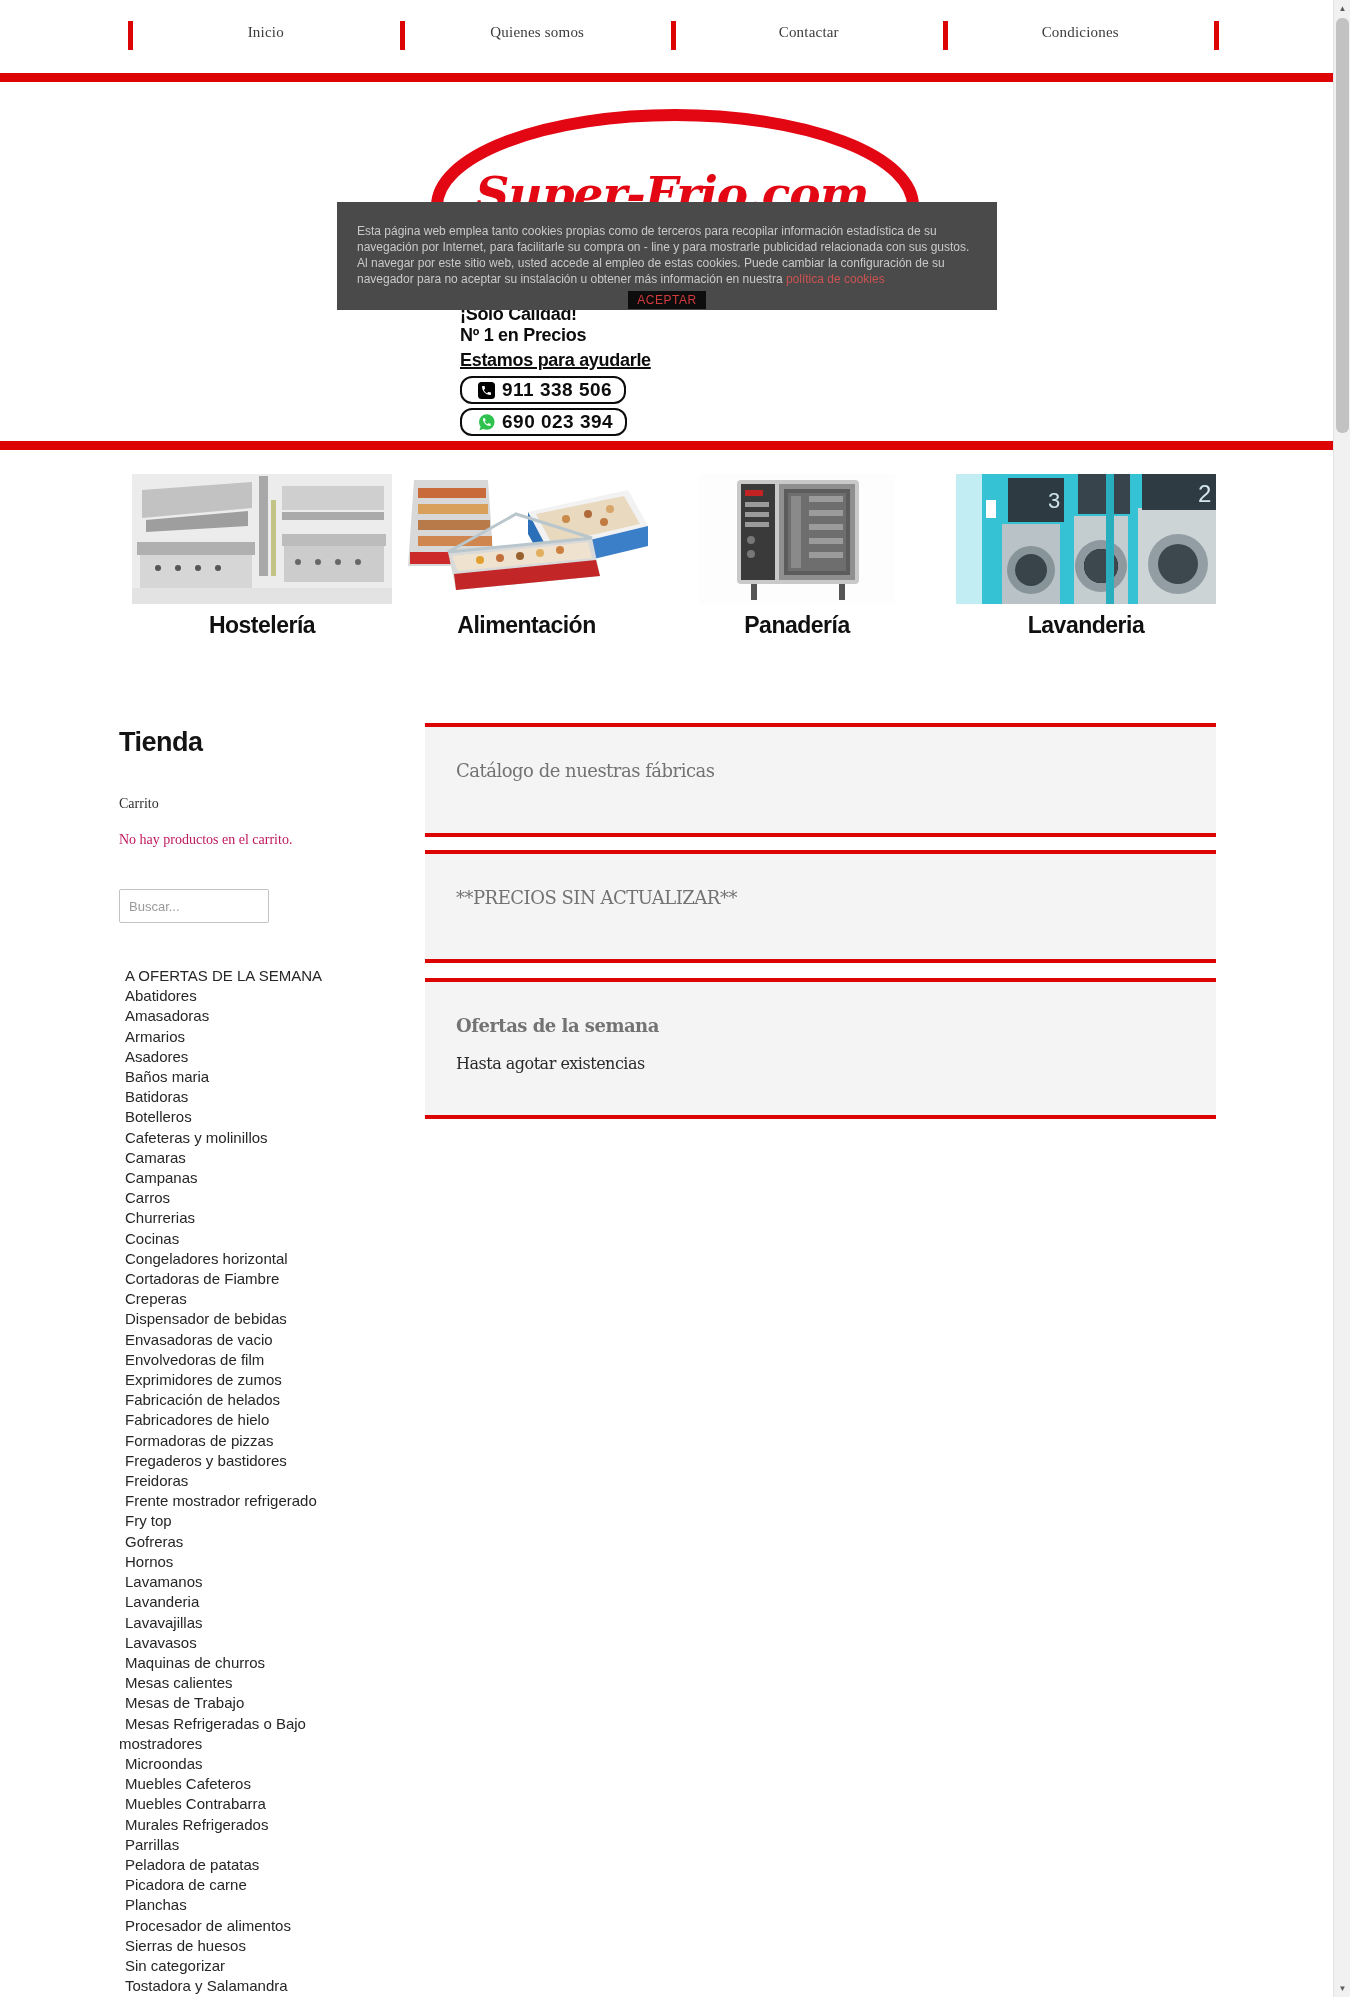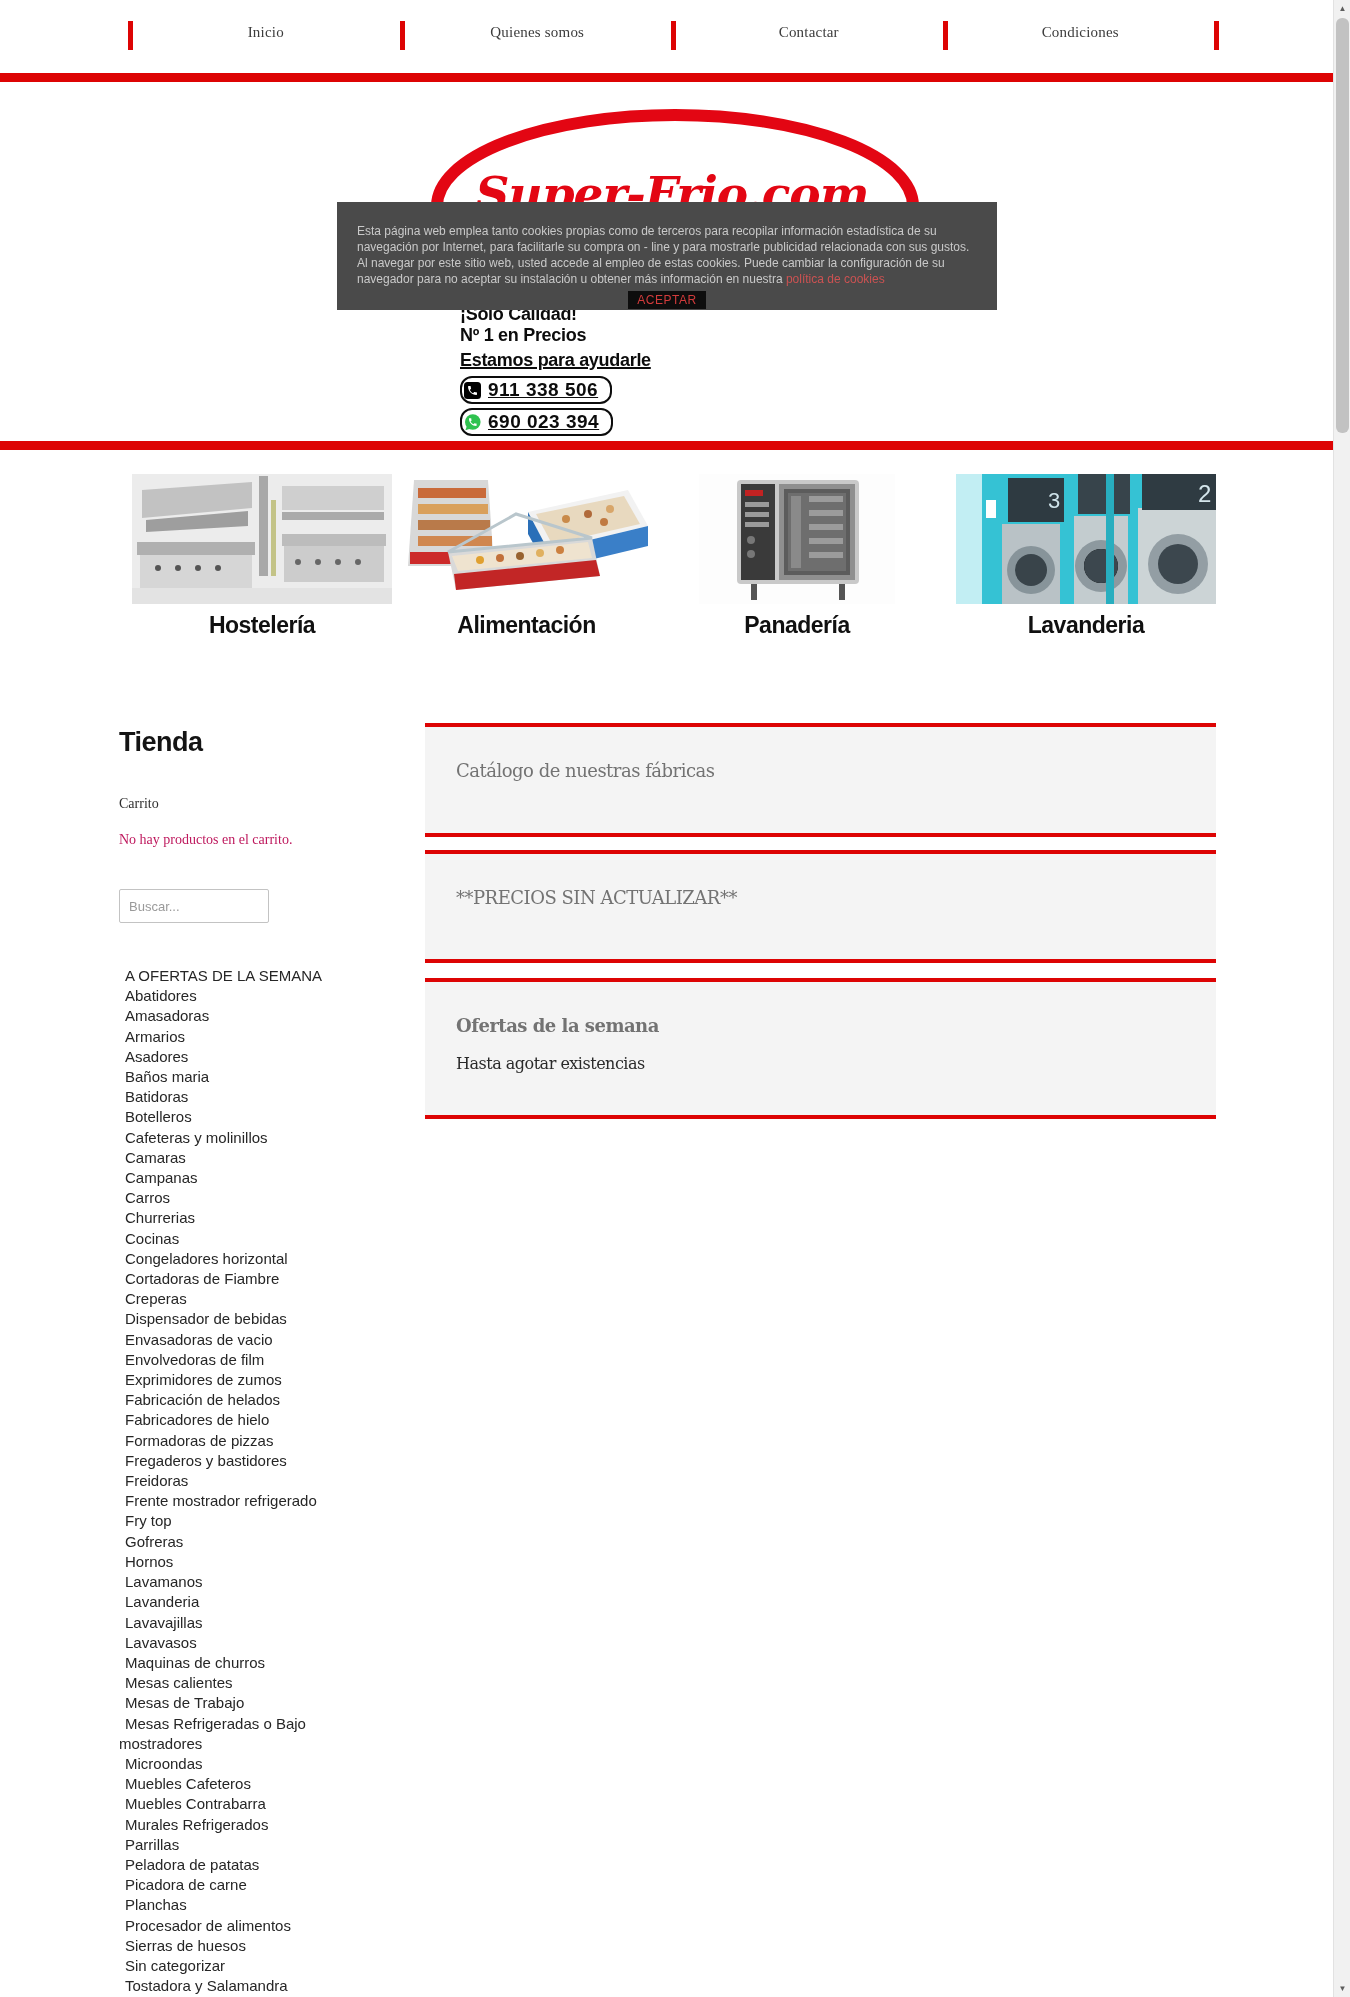--- a/index.html
+++ b/index.html
@@ -36,21 +36,21 @@
   .accept-btn{display:block;margin:4px auto 0 auto;background:var(--accept-bg);color:var(--accept-text);
     border:none;font-size:12px;line-height:16px;padding:1px 9px;letter-spacing:.5px;cursor:pointer;
     font-family:"Liberation Sans",sans-serif;}
 
   
   .hero{position:absolute;left:460px;top:304px;width:420px;text-align:left;z-index:2;color:#0c0c0c;}
   .hero .h-line{font-size:18px;line-height:21px;font-weight:bold;letter-spacing:-.3px;}
   .hero .h-help{font-size:18px;line-height:24px;font-weight:bold;letter-spacing:-.3px;
     text-decoration:underline;text-decoration-thickness:2px;margin-top:2px;}
   .phone-btn{display:inline-flex;align-items:center;gap:7px;border:2px solid #0c0c0c;border-radius:12px;
-    padding:1px 12px 1px 2px;background:#fff;cursor:pointer;margin-top:4px;text-decoration:underline;}
+    padding:1px 12px 1px 16px;background:#fff;cursor:pointer;margin-top:4px;}
   .phone-btn .num{font-size:19px;font-weight:bold;letter-spacing:.5px;color:#0c0c0c;font-family:"Liberation Sans",sans-serif;}
   .phone-btn svg{display:block;}
 
   
   .cat-card{position:absolute;top:474px;cursor:pointer;}
   .cat-card svg{display:block;}
   .cat-label{position:absolute;top:138px;left:50%;transform:translateX(-50%);
     font-size:23px;font-weight:bold;color:#101010;letter-spacing:-.5px;white-space:nowrap;}
   #cat1{left:132px;} #cat2{left:396px;} #cat3{left:699px;} #cat4{left:956px;}
 

